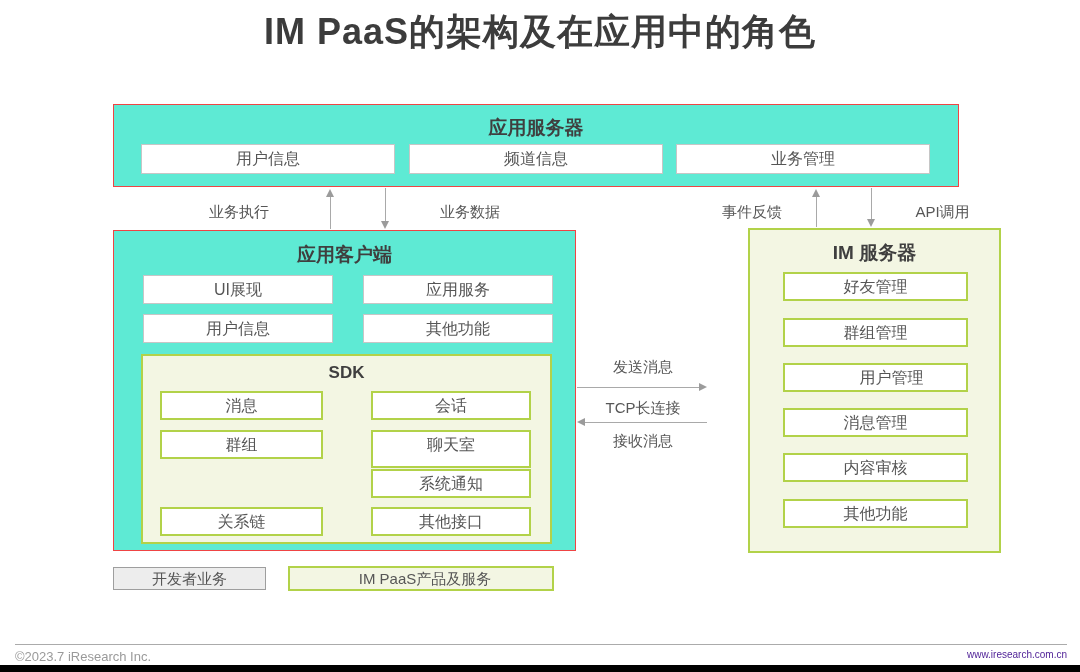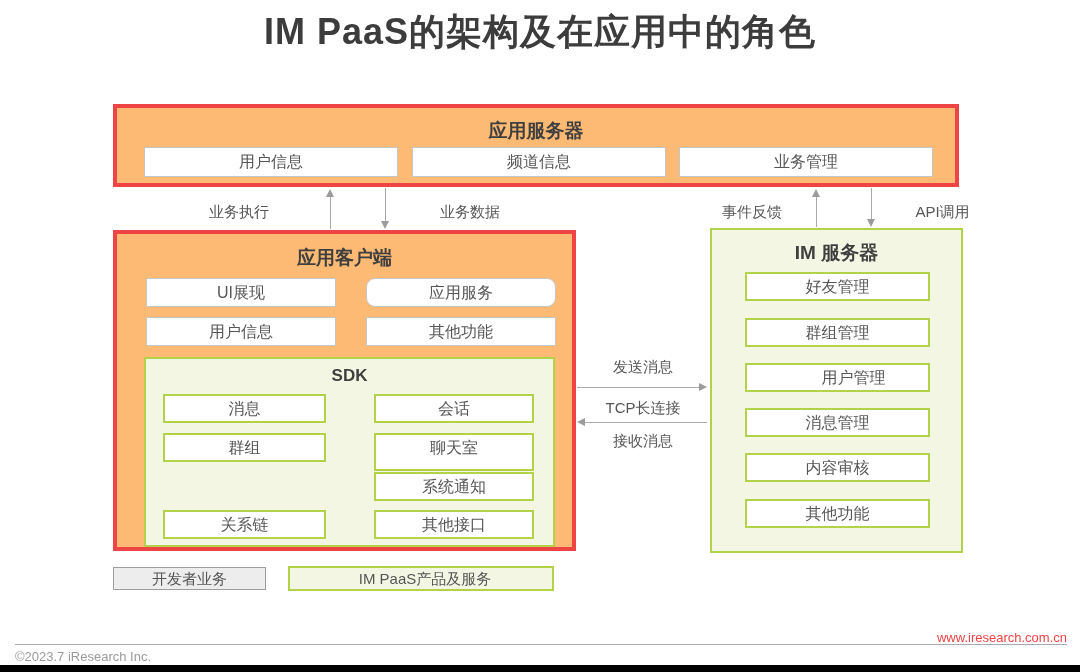--- a/index.html
+++ b/index.html
@@ -4,21 +4,21 @@
 <style>
   * { margin:0; padding:0; box-sizing:border-box; }
   html,body { background:#fff; }
   body { font-family:"Liberation Sans","DejaVu Sans",sans-serif; }
   .canvas { position:relative; width:1080px; height:672px; background:#fff; overflow:hidden; }
 
   .page-title { position:absolute; left:0; top:8px; width:1080px; text-align:center;
     font-size:36px; font-weight:bold; color:#3c3c3c; letter-spacing:1px; }
 
   
-  .panel-gray { position:absolute; background:#fdba74; border:4px solid #ef4444; }
+  .panel-gray { position:absolute; background:#5eead4; border:1px solid #ef4444; }
   .panel-green { position:absolute; background:#f3f6e3; border:2px solid #b2d249; }
   .panel-head { display:block; text-align:center; font-size:19px; font-weight:bold; color:#3f3f3f; }
 
   .wbox { position:absolute; background:#fff; border:1px solid #c6c6c6; text-align:center;
     font-size:16px; color:#565656; }
   .gbox { position:absolute; background:#fff; border:2px solid #b2d249; text-align:center;
     font-size:16px; color:#565656; }
 
   
   .varrow { position:absolute; width:9px; }
@@ -39,21 +39,21 @@
   .harrow .head-left { position:absolute; left:0; top:0; width:0; height:0;
     border-top:4.5px solid transparent; border-bottom:4.5px solid transparent; border-right:8px solid #9b9b9b; }
   .harrow.left .hline { left:7px; }
 
   .flow-label { position:absolute; font-size:15px; color:#575757; text-align:center; white-space:nowrap; }
 
   
   .src-note { position:absolute; left:15px; top:625px; font-size:13px; color:#8f8f8f; }
   .foot-line { position:absolute; left:15px; top:644px; width:1052px; height:1px; background:#ababab; }
   .copyright { position:absolute; left:15px; top:649px; font-size:13px; color:#9a9a9a; }
-  .website { position:absolute; right:13px; top:630px; font-size:13px; color:#ef4444; }
+  .website { position:absolute; right:13px; top:649px; font-size:10px; color:#4c1d95; }
   .black-bar { position:absolute; left:0; top:665px; width:1080px; height:7px; background:#000; }
 </style>
 </head>
 <body>
 
 <div class="canvas">
 
   <h1 class="page-title">IM PaaS的架构及在应用中的角色</h1>
 
   <div class="panel-gray" style="left:113px;top:104px;width:846px;height:83px;">
@@ -81,21 +81,21 @@
     </div>
 
   <span class="flow-label" style="left:179px;top:203px;width:120px;">业务执行</span>
   <span class="flow-label" style="left:410px;top:203px;width:120px;">业务数据</span>
   <span class="flow-label" style="left:692px;top:203px;width:120px;">事件反馈</span>
   <span class="flow-label" style="left:885px;top:203px;width:115px;">API调用</span>
 
   <div class="panel-gray" style="left:113px;top:230px;width:463px;height:321px;">
     <span class="panel-head" style="margin-top:11px;">应用客户端</span>
     <div class="wbox" style="left:29px;top:44px;width:190px;height:29px;line-height:27px;">UI展现</div>
-    <div class="wbox" style="left:249px;top:44px;width:190px;height:29px;line-height:27px;border-radius:9px;">应用服务</div>
+    <div class="wbox" style="left:249px;top:44px;width:190px;height:29px;line-height:27px;">应用服务</div>
     <div class="wbox" style="left:29px;top:83px;width:190px;height:29px;line-height:27px;">用户信息</div>
     <div class="wbox" style="left:249px;top:83px;width:190px;height:29px;line-height:27px;">其他功能</div>
 
     <div class="panel-green" style="left:27px;top:123px;width:411px;height:190px;">
       <span class="panel-head" style="margin-top:7px;font-size:17px;">SDK</span>
       <div class="gbox" style="left:17px;top:35px;width:163px;height:29px;line-height:25px;">消息</div>
       <div class="gbox" style="left:228px;top:35px;width:160px;height:29px;line-height:25px;">会话</div>
       <div class="gbox" style="left:17px;top:74px;width:163px;height:29px;line-height:25px;">群组</div>
       <div class="gbox" style="left:228px;top:74px;width:160px;height:38px;line-height:25px;">聊天室</div>
       <div class="gbox" style="left:228px;top:113px;width:160px;height:29px;line-height:25px;">系统通知</div>
@@ -109,21 +109,21 @@
       <i class="hline"></i>
       <i class="head-right"></i>
     </div>
   <span class="flow-label" style="left:578px;top:399px;width:130px;">TCP长连接</span>
   <div class="harrow left" style="left:577px;top:418px;width:130px;">
       <i class="hline"></i>
       <i class="head-left"></i>
     </div>
   <span class="flow-label" style="left:578px;top:432px;width:130px;">接收消息</span>
 
-  <div class="panel-green" style="left:710px;top:228px;width:253px;height:325px;">
+  <div class="panel-green" style="left:748px;top:228px;width:253px;height:325px;">
     <span class="panel-head" style="margin-top:10px;">IM 服务器</span>
     <div class="gbox" style="left:33px;top:42px;width:185px;height:29px;line-height:25px;">好友管理</div>
     <div class="gbox" style="left:33px;top:88px;width:185px;height:29px;line-height:25px;">群组管理</div>
     <div class="gbox" style="left:33px;top:133px;width:185px;height:29px;line-height:25px;padding-left:32px;">用户管理</div>
     <div class="gbox" style="left:33px;top:178px;width:185px;height:29px;line-height:25px;">消息管理</div>
     <div class="gbox" style="left:33px;top:223px;width:185px;height:29px;line-height:25px;">内容审核</div>
     <div class="gbox" style="left:33px;top:269px;width:185px;height:29px;line-height:25px;">其他功能</div>
   </div>
 
   <div class="wbox" style="left:113px;top:567px;width:153px;height:23px;line-height:21px;background:#ededed;border-color:#9e9e9e;font-size:15px;">开发者业务</div>

